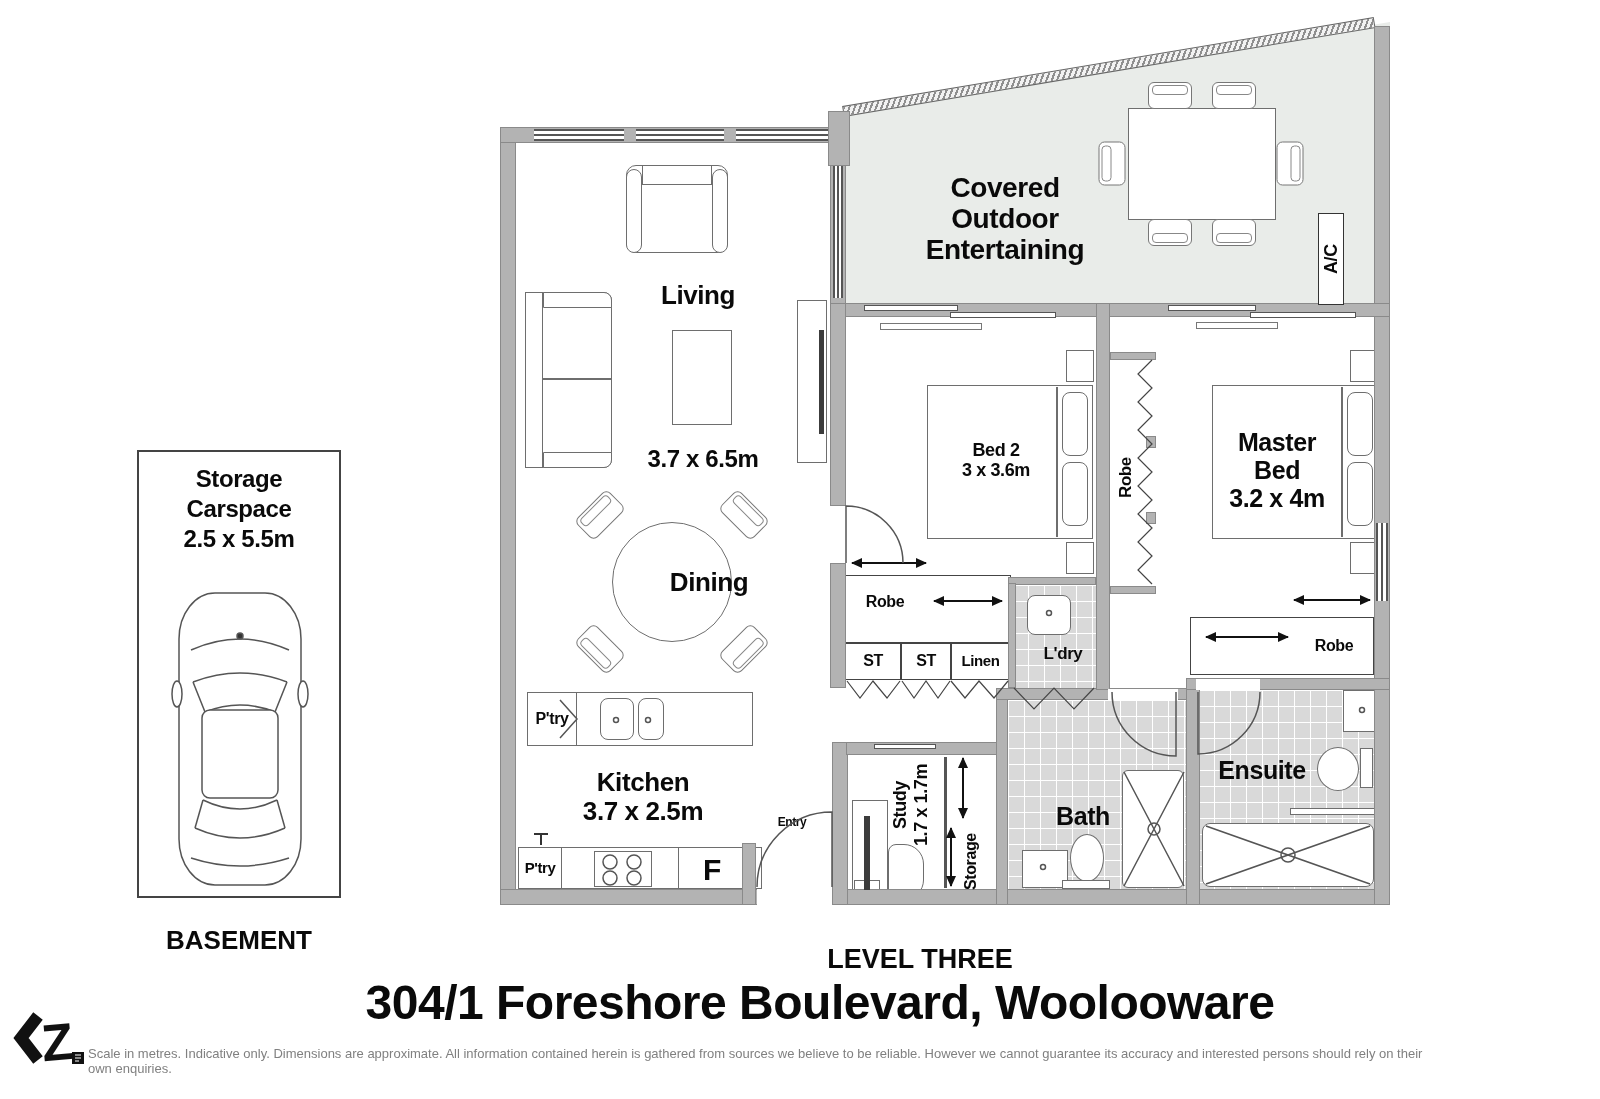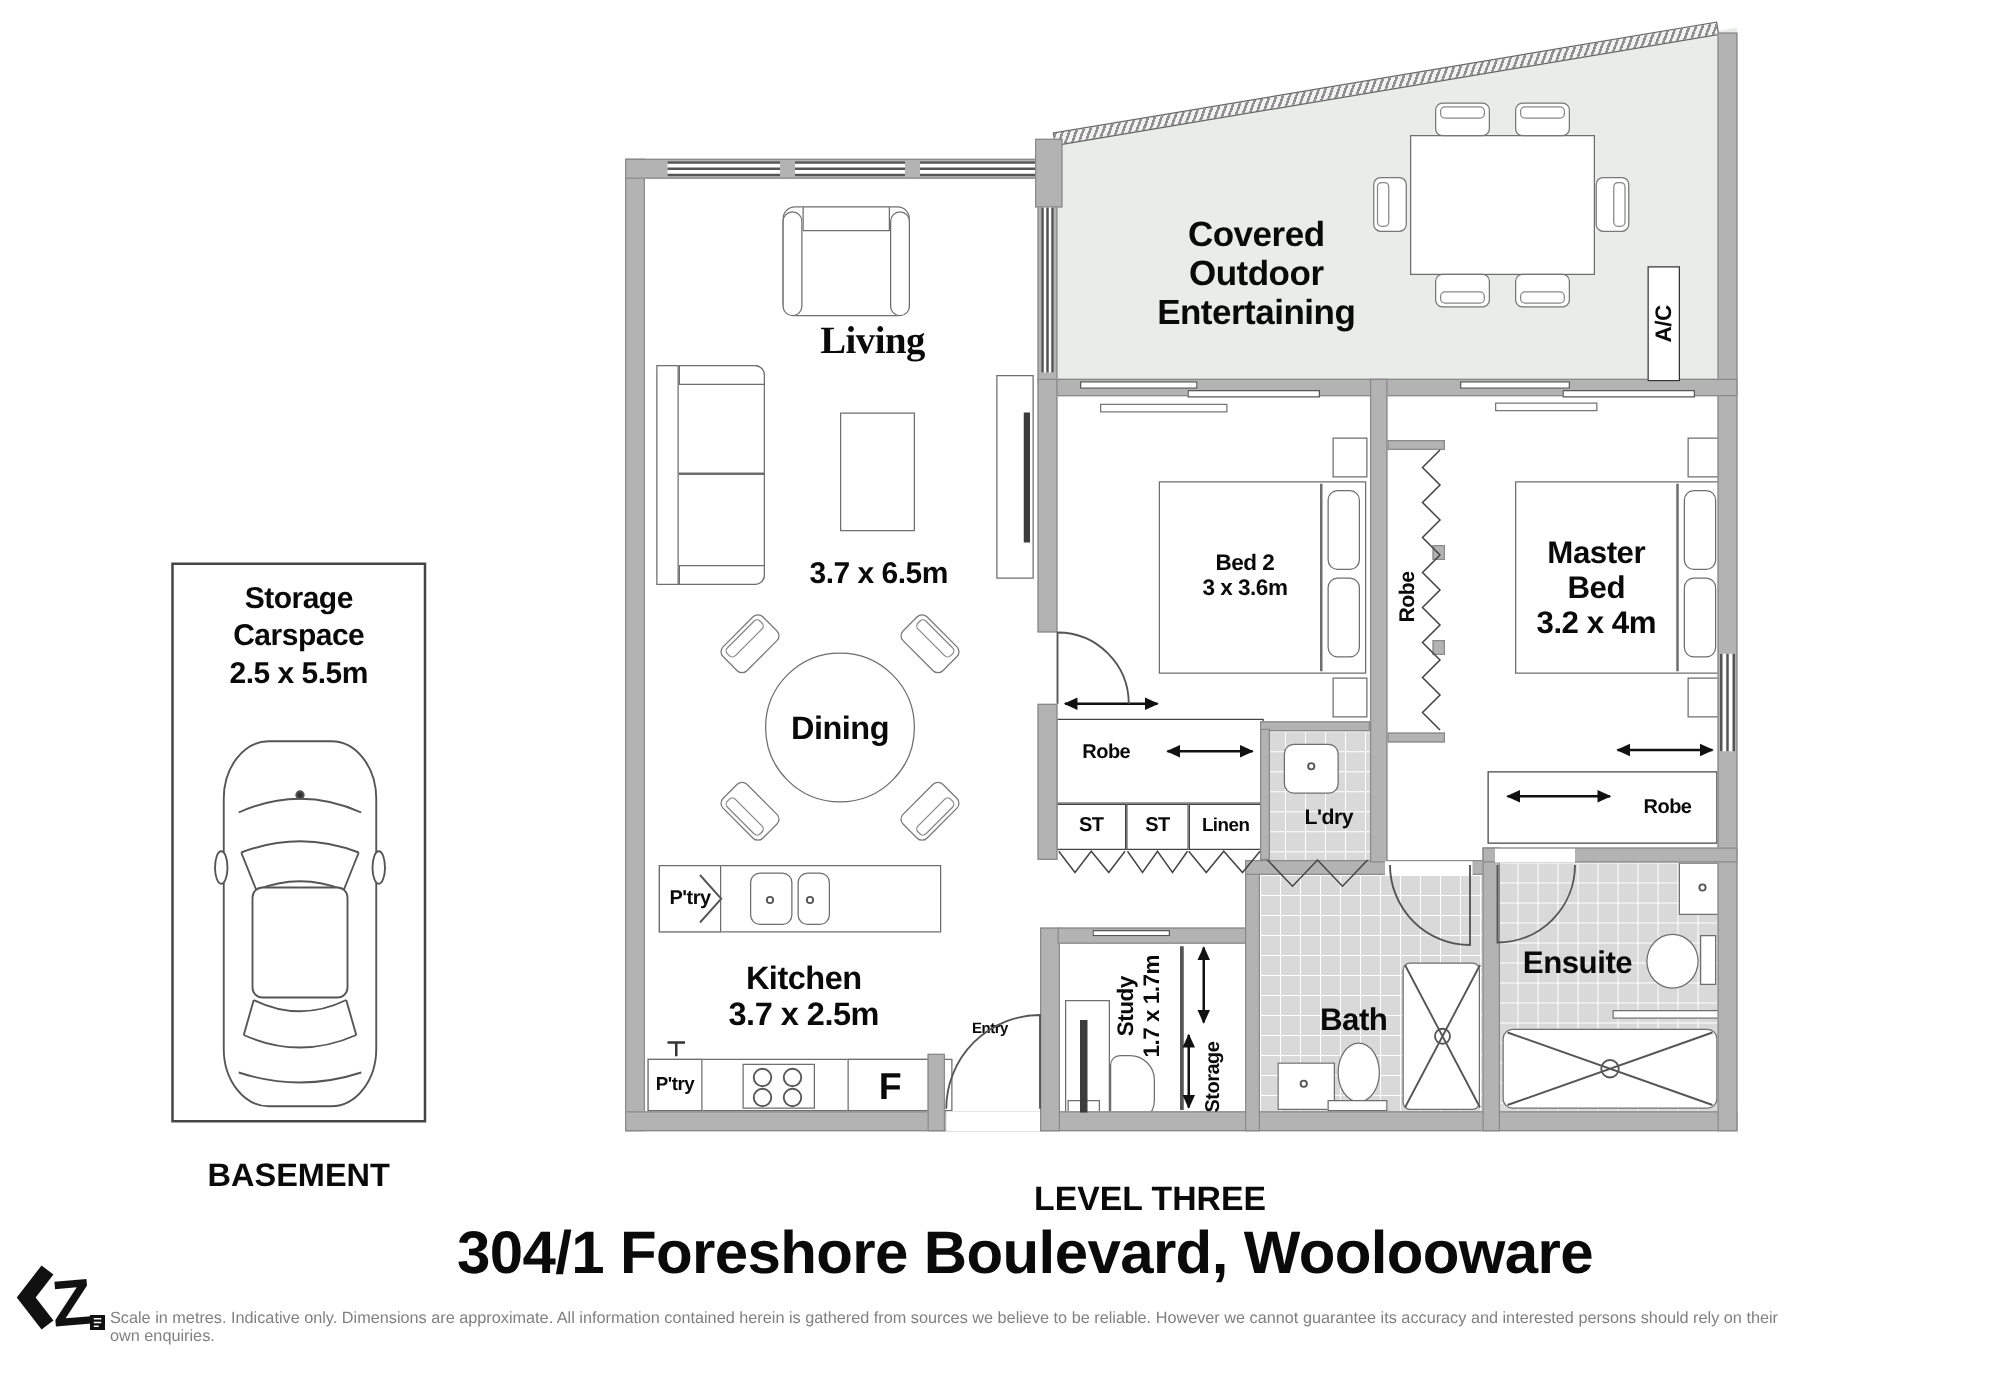--- a/index.html
+++ b/index.html
@@ -121,29 +121,29 @@
 <div class="ln" style="left:642px;top:165px;width:70px;height:20px;"></div>
 <div class="ln" style="left:525px;top:292px;width:87px;height:176px;border-radius:8px;"></div>
 <div class="ln" style="left:525px;top:292px;width:18px;height:176px;"></div>
 <div class="ln" style="left:543px;top:292px;width:69px;height:16px;border-radius:0 8px 0 0;"></div>
 <div class="ln" style="left:543px;top:452px;width:69px;height:16px;border-radius:0 0 8px 0;"></div>
 <div class="ln" style="left:543px;top:378px;width:69px;height:2px;border:none;background:#6e6e6e;"></div>
 <div class="ln" style="left:672px;top:330px;width:60px;height:95px;"></div>
 <div class="ln" style="left:797px;top:300px;width:30px;height:163px;"></div>
 <div class="dark" style="left:819px;top:330px;width:5px;height:104px;"></div>
 
-<div class="lbl" style="left:628px;top:255px;width:140px;font-size:31px;font-family:Liberation Serif, serif;">Living</div>
+<div class="lbl" style="left:628px;top:281px;width:140px;font-size:26px;">Living</div>
 <div class="lbl" style="left:623px;top:446px;width:160px;font-size:24px;">3.7 x 6.5m</div>
 
 <div class="ln" style="left:612px;top:522px;width:120px;height:120px;border-radius:50%;z-index:2;"></div>
 <div class="chair" style="left:577px;top:501px;width:46px;height:28px;transform:rotate(-45deg);"></div>
 <div class="chair" style="left:721px;top:501px;width:46px;height:28px;transform:rotate(45deg);"></div>
 <div class="chair" style="left:577px;top:635px;width:46px;height:28px;transform:rotate(-135deg);"></div>
 <div class="chair" style="left:721px;top:635px;width:46px;height:28px;transform:rotate(135deg);"></div>
-<div class="lbl" style="left:612px;top:568px;width:120px;font-size:26px;">Dining</div>
+<div class="lbl" style="left:612px;top:568px;width:120px;font-size:26px;padding-left:37px;">Dining</div>
 
 <div class="ln" style="left:527px;top:692px;width:226px;height:54px;"></div>
 <div class="ln" style="left:527px;top:692px;width:50px;height:54px;">
   <div class="lbl" style="left:0;top:17px;width:100%;font-size:16px;">P'try</div>
 </div>
 <div class="ln" style="left:600px;top:698px;width:34px;height:42px;border-radius:8px;"></div>
 <div class="ln" style="left:638px;top:698px;width:26px;height:42px;border-radius:8px;"></div>
 
 <div class="ln" style="left:518px;top:847px;width:244px;height:42px;"></div>
 <div class="ln" style="left:518px;top:847px;width:44px;height:42px;">

